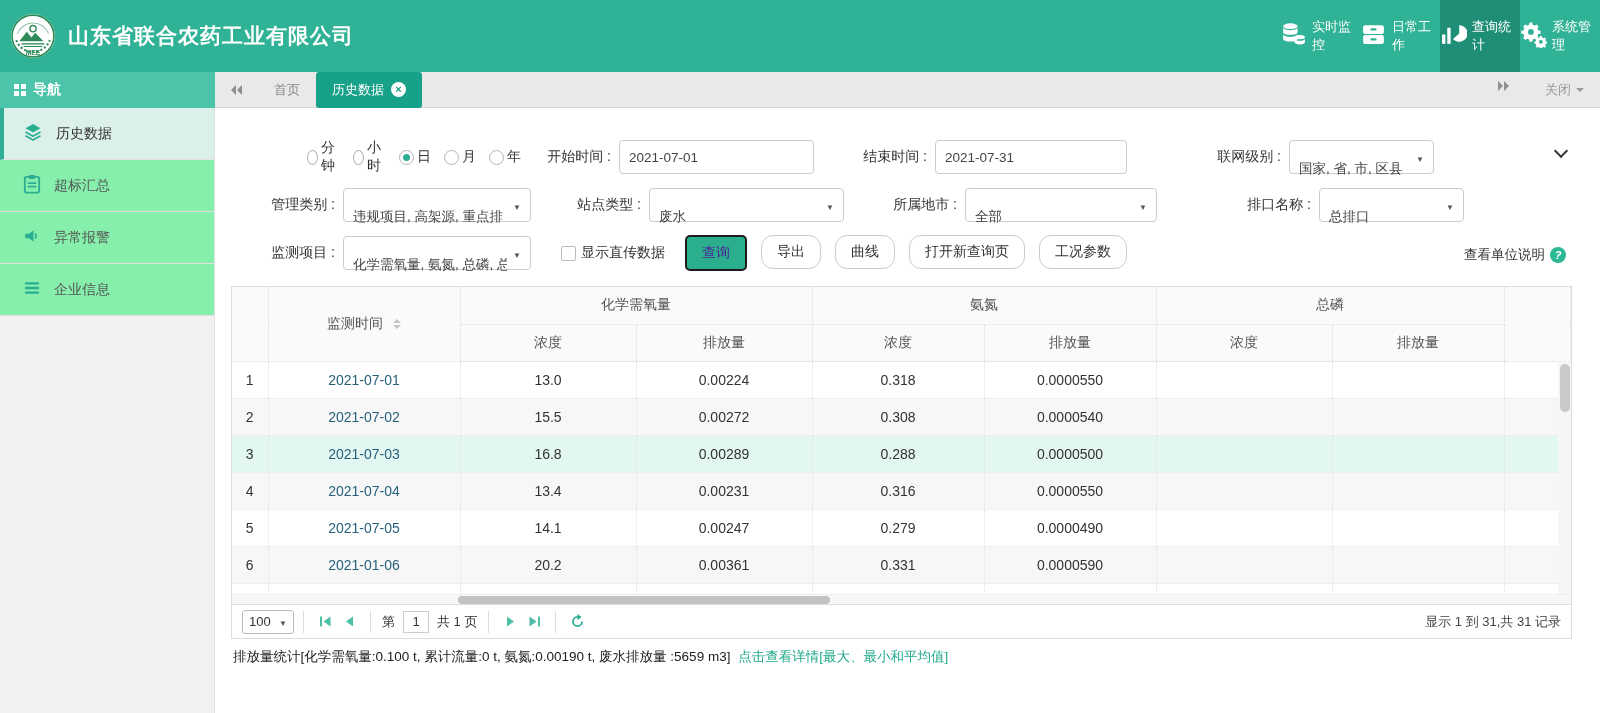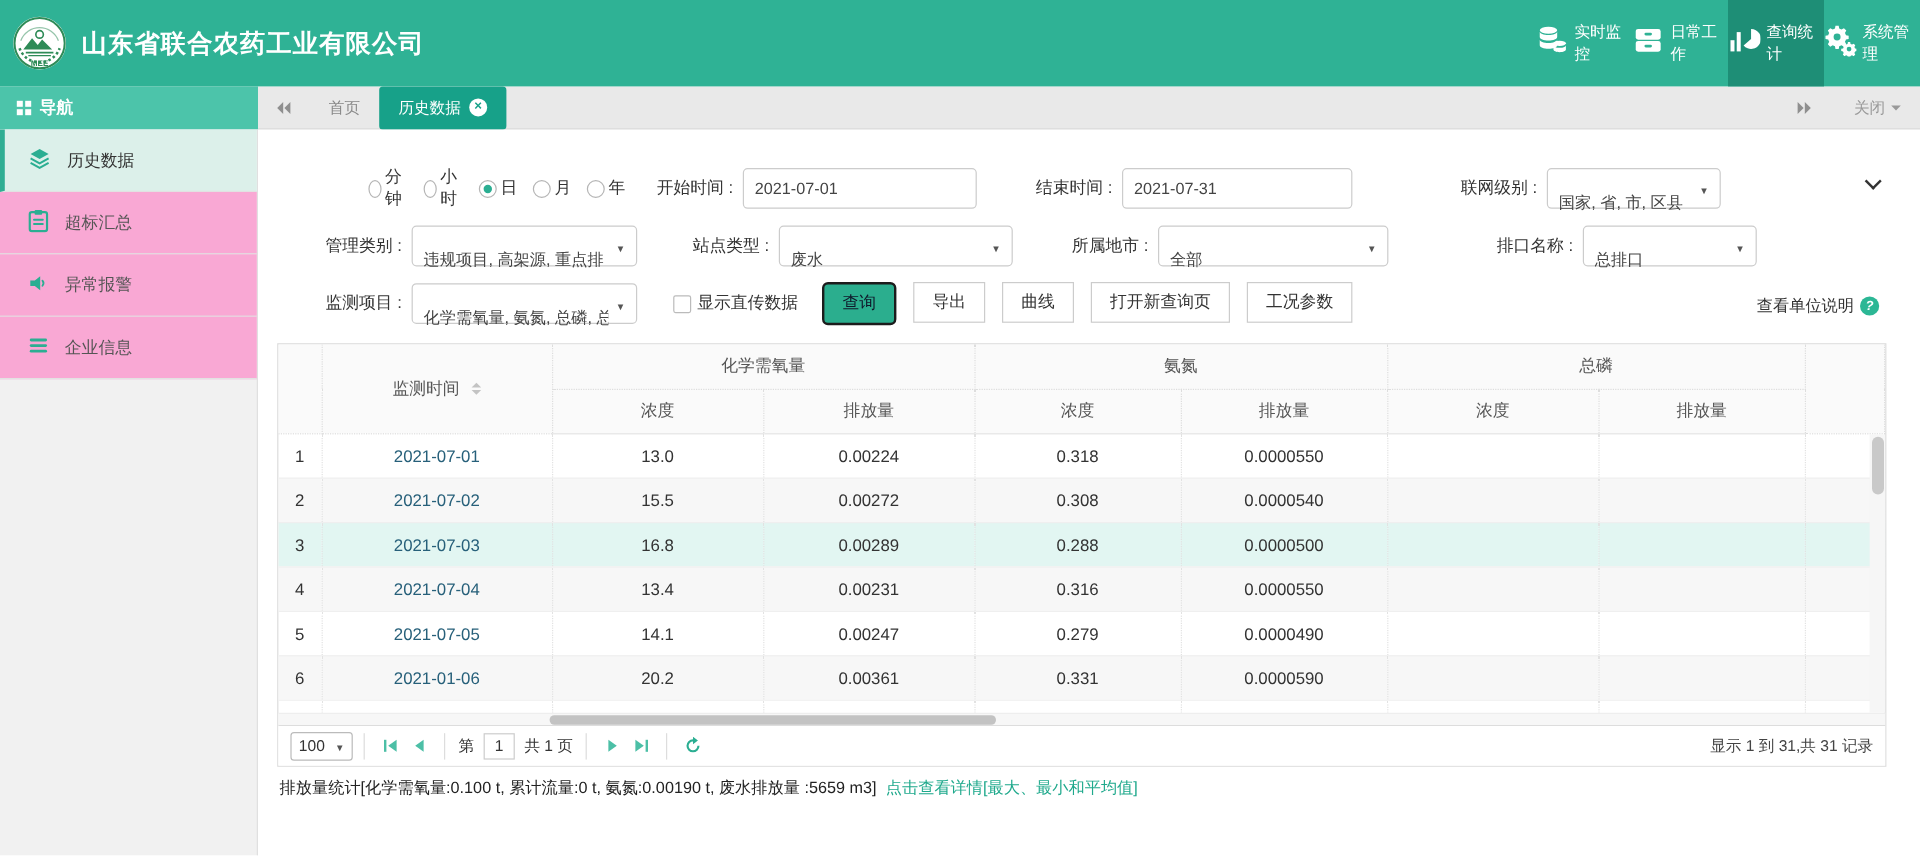--- a/index.html
+++ b/index.html
@@ -24,30 +24,30 @@
   .grid-icon i { background:#fff; }
   .tab-strip { flex:1; background:#E9E9E9; border-bottom:1px solid #d8d8d8; display:flex; align-items:center; }
   .dbl { display:inline-flex; gap:1px; margin:0 16px; cursor:pointer; }
   .tri-l { width:0;height:0;border:5px solid transparent;border-right-color:#8f8f8f;border-left:0; }
   .tri-r { width:0;height:0;border:5px solid transparent;border-left-color:#8f8f8f;border-right:0; }
   .tab { height:36px; display:flex; align-items:center; padding:0 16px; font-size:13px; color:#888; cursor:pointer; }
   .tab.active { background:#17A189; color:#fff; border-radius:3px; gap:7px; }
   .close-icon { width:15px;height:15px;border-radius:50%;background:#fff;color:#17A189;
     font-size:11px;font-weight:bold;line-height:14px;text-align:center;display:inline-block; }
   .close-icon::before { content:"×"; }
-  .tab-strip-right { margin-left:auto; display:flex; align-items:center; gap:20px; margin-right:16px;
+  .tab-strip-right { margin-left:auto; display:flex; align-items:flex-start; gap:20px; margin-right:16px;
     color:#999; font-size:13px; }
   .close-menu { display:flex; align-items:center; cursor:pointer; }
   .caret-down { width:0;height:0;border:4px solid transparent;border-top-color:#999;margin-left:5px;margin-top:4px; }
 
   
   .main { display:flex; height:605px; }
   .sidebar { width:215px; background:#F1F1F1; border-right:1px solid #e0e0e0; }
   .side-item { height:52px; display:flex; align-items:center; gap:13px; padding-left:23px;
-    border-bottom:1px solid #e2e2e2; color:#555; font-size:14px; cursor:pointer; background:#f9a8d4; }
+    border-bottom:1px solid #e2e2e2; color:#555; font-size:14px; cursor:pointer; background:#86efac; }
   .side-item.active { background:#DCF0EA; border-left:4px solid #2FAE93; padding-left:19px; color:#333; }
   .content { flex:1; background:#fff; padding:6px 28px 0 16px; position:relative; }
 
   
   .filter-panel { position:relative; padding:26px 0 10px 14px; }
   .f-row { display:flex; align-items:center; height:34px; margin-bottom:14px; }
   .flabel { width:90px; text-align:right; margin-right:8px; font-size:14px; color:#333; white-space:nowrap; }
   .fctrl { height:34px; border:1px solid #ccc; border-radius:4px; background:#fff; display:flex;
     align-items:center; padding:0 9px; font-size:13.5px; color:#444; }
   .select { justify-content:space-between; cursor:pointer; }
@@ -56,23 +56,23 @@
   .w188{width:188px;} .w195{width:195px;} .w192{width:192px;} .w145{width:145px;}
   .g4 { margin-left:64px; }
   .radio-group { margin-left:62px; width:214px; display:flex; gap:13px; align-items:center; }
   .radio-opt { display:flex; align-items:center; gap:3px; font-size:14px; color:#333; cursor:pointer; }
   .radio { width:15px;height:15px;border:1px solid #b5b5b5;border-radius:50%;background:#fff;
     display:inline-flex;align-items:center;justify-content:center; }
   .radio.selected::after { content:"";width:7px;height:7px;border-radius:50%;background:#2BAE92; }
   .checkbox-group { display:flex; align-items:center; gap:5px; margin-left:30px; font-size:14px; color:#333; cursor:pointer; }
   .checkbox { width:15px;height:15px;border:1px solid #bbb;background:#fff;border-radius:2px; }
   .btn-row { display:flex; gap:14px; margin-left:20px; }
-  .btn { height:34px; padding:0 15px; border:1px solid #ccc; border-radius:0; background:#fff;
+  .btn { height:34px; padding:0 15px; border:1px solid #ccc; border-radius:12px; background:#fff;
     font-size:14px; color:#333; cursor:pointer; font-family:inherit; }
-  .btn.primary { background:#2BAE8E; color:#0f172a; border:2px solid #1c1c1c; border-radius:5px; height:36px; }
+  .btn.primary { background:#2BAE8E; color:#4c1d95; border:2px solid #1c1c1c; border-radius:5px; height:36px; }
   .unit-help { position:absolute; right:6px; bottom:16px; display:flex; align-items:center; gap:5px;
     font-size:13.5px; color:#333; cursor:pointer; }
   .help-icon { width:16px;height:16px;border-radius:50%;background:#2CB795;color:#fff;font-size:11px;
     font-weight:bold;line-height:16px;text-align:center; }
   .help-icon::before { content:"?"; }
   .collapse-chev { position:absolute; right:6px; top:32px; width:10px;height:10px;
     border-right:2px solid #333;border-bottom:2px solid #333;transform:rotate(45deg);cursor:pointer; }
 
   
   .table-wrap { border:1px solid #ddd; margin-top:6px; background:#fff; }

